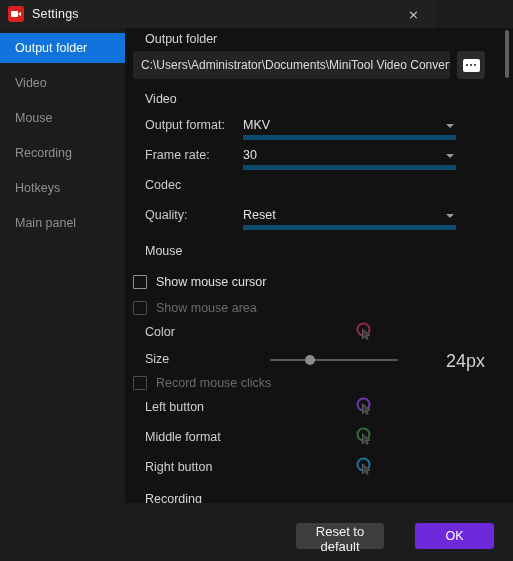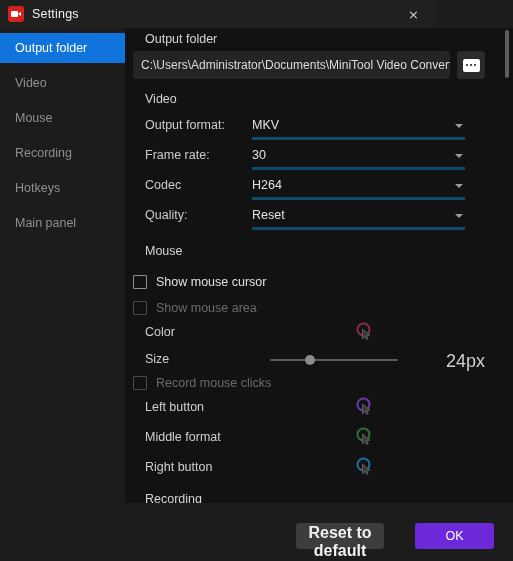--- a/index.html
+++ b/index.html
@@ -164,23 +164,23 @@
     height: 30px;
   }
   .combo-label {
     position: absolute;
     left: 20px; top: 6px;
     font-size: 12.5px;
     color: #cccccc;
   }
   .combo-box {
     position: absolute;
-    left: 127px; top: 0;
+    left: 118px; top: 0;
     width: 213px; height: 28px;
-    border-bottom: 3px solid #0c4a6e;
+    border-bottom: 5px solid #0c4a6e;
     box-sizing: border-box;
     cursor: pointer;
   }
   .combo-value {
     position: absolute;
     left: 0; top: 6px;
     font-size: 12.5px;
     color: #e2e2e2;
   }
   .combo-arrow {
@@ -289,24 +289,23 @@
     background: #1c1c1c;
   }
   #reset-button {
     position: absolute;
     left: 296px; top: 20px;
     width: 88px; height: 26px;
     background: #3d3d3d;
     border-radius: 3px;
     border: none;
     color: #f2f2f2;
-    font-size: 16px;
+    font-size: 13px;
     font-family: "Liberation Sans", sans-serif;
     cursor: pointer;
-    font-weight: bold;
   }
   #ok-button {
     position: absolute;
     left: 415px; top: 20px;
     width: 79px; height: 26px;
     background: #6d28d9;
     border-radius: 3px;
     border: none;
     color: #ffffff;
     font-size: 12.5px;
@@ -377,24 +376,20 @@
     <div class="combo-row" style="top:114px;">
       <div class="combo-label">Frame rate:</div>
       <div class="combo-box">
         <div class="combo-value">30</div>
         <div class="combo-arrow"></div>
       </div>
     </div>
 
     <div class="combo-row" style="top:144px;">
       <div class="combo-label">Codec</div>
-      <div class="combo-box">
-        <div class="combo-value">H264</div>
-        <div class="combo-arrow"></div>
-      </div>
     </div>
 
     <div class="combo-row" style="top:174px;">
       <div class="combo-label">Quality:</div>
       <div class="combo-box">
         <div class="combo-value">Reset</div>
         <div class="combo-arrow"></div>
       </div>
     </div>
 

